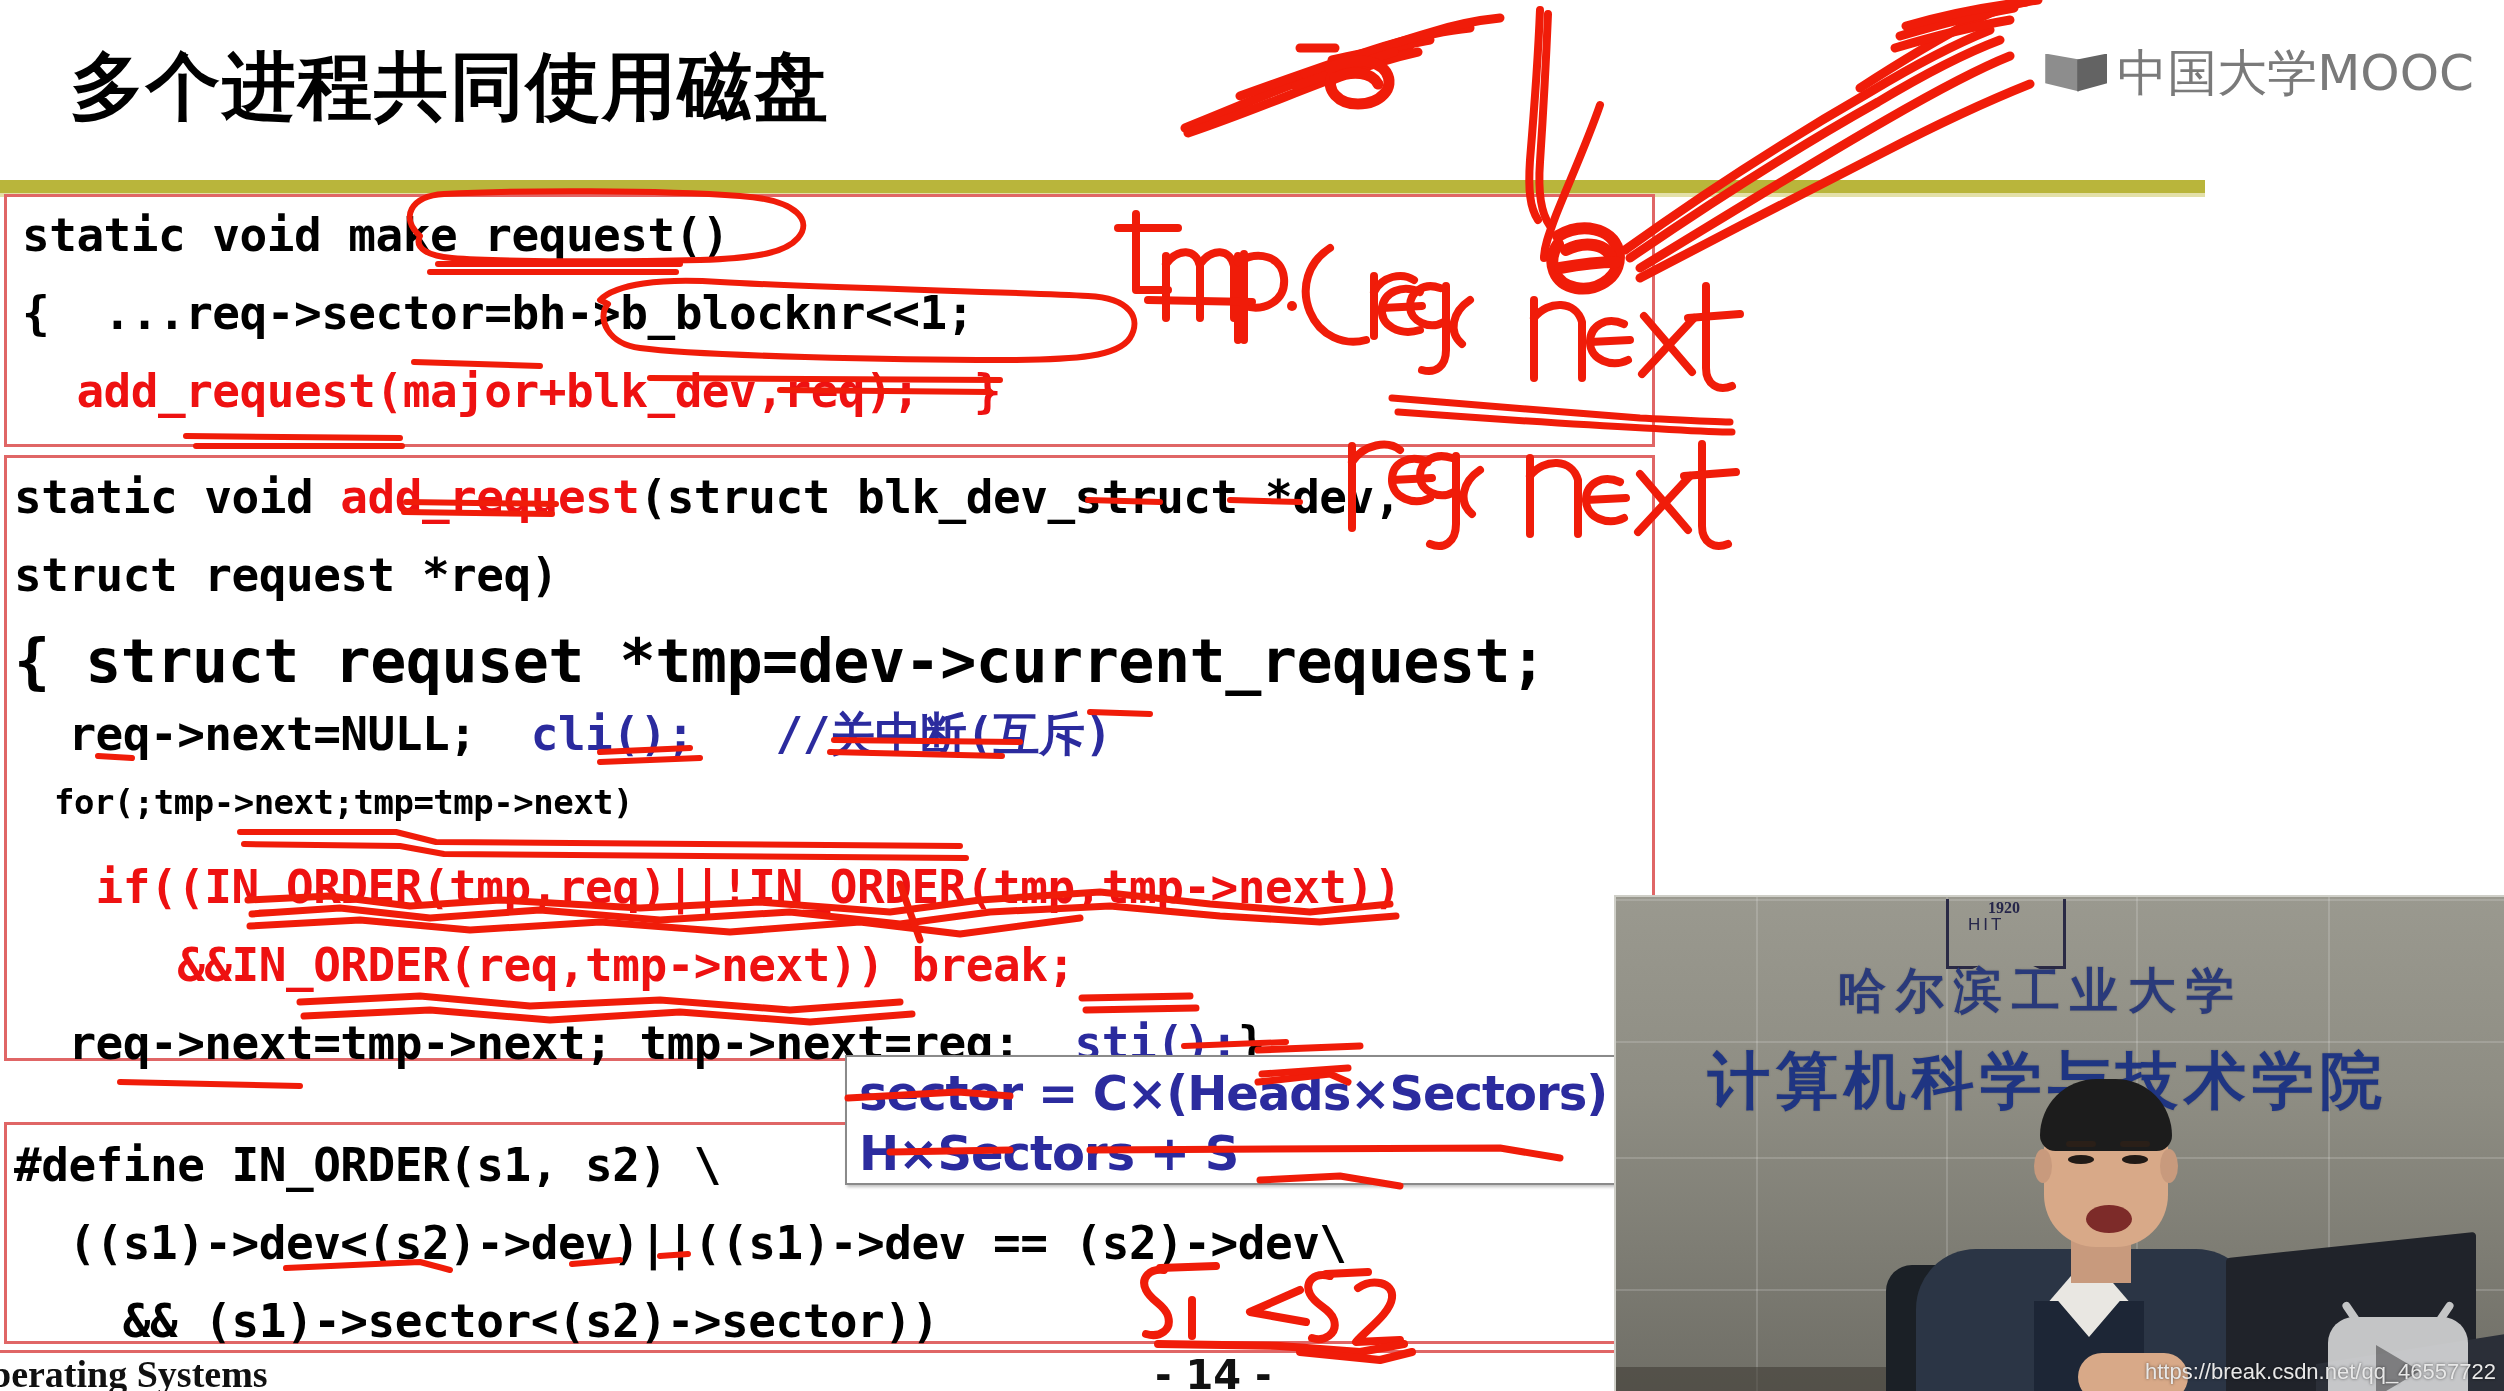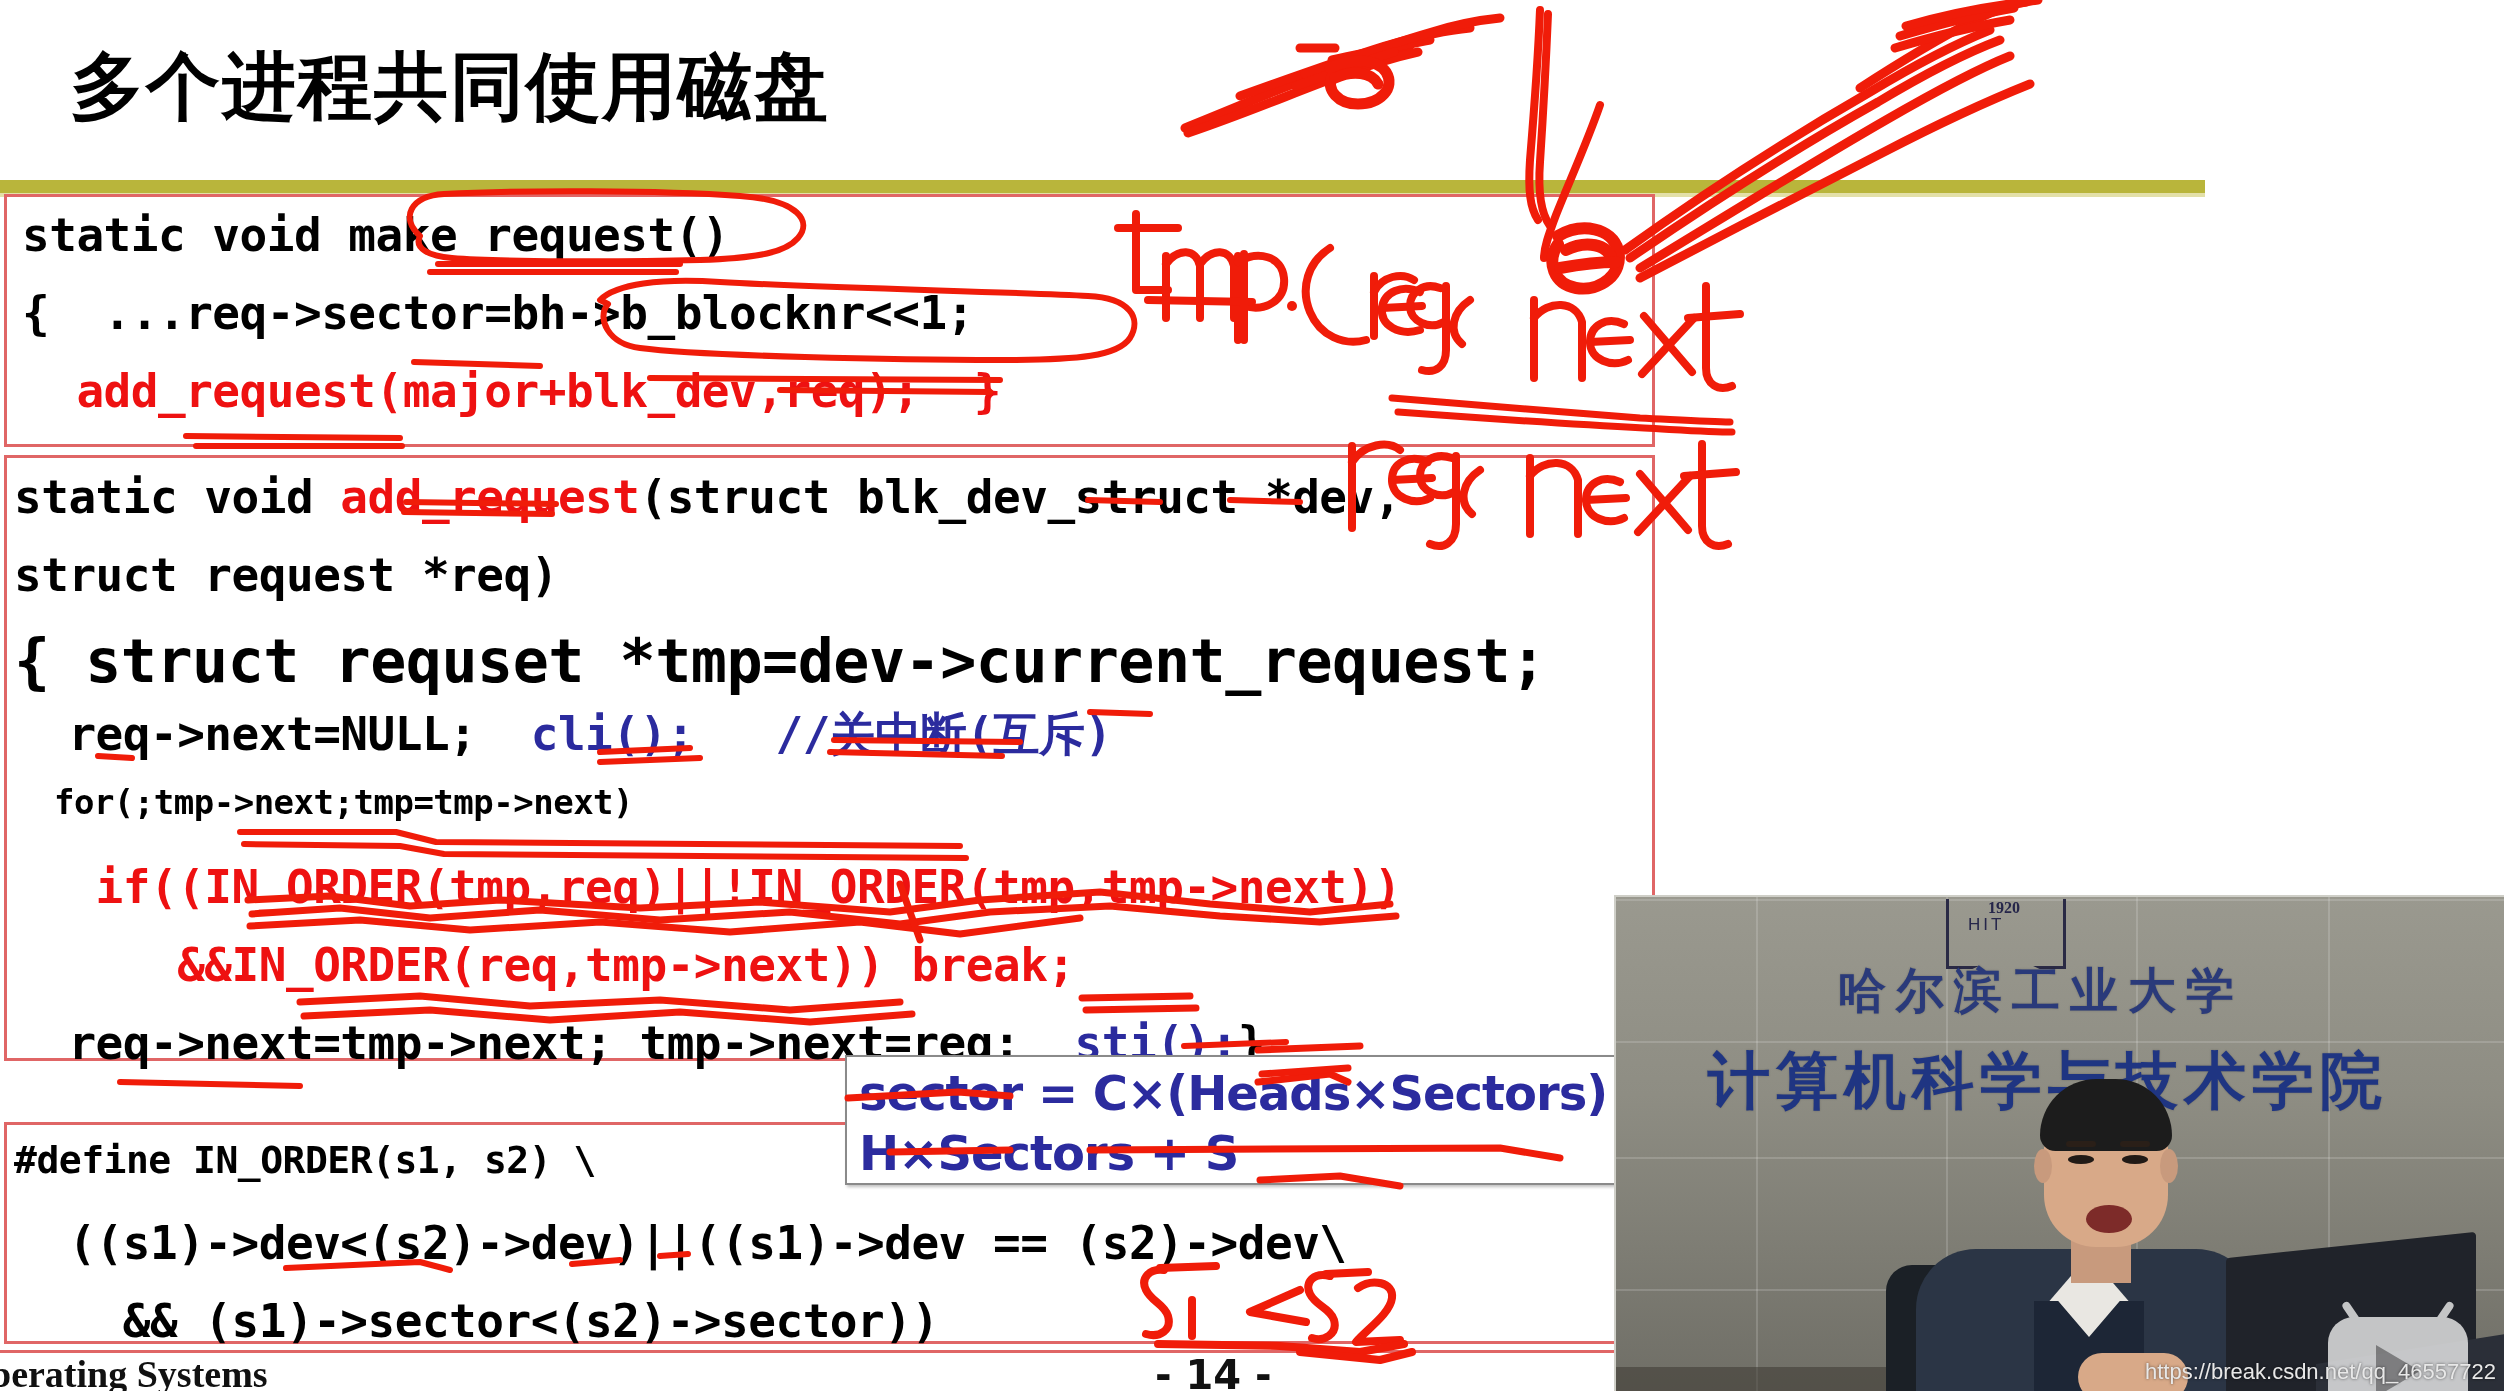--- a/index.html
+++ b/index.html
@@ -227,20 +227,27 @@
   #ink{ position:absolute; left:0; top:0; width:2504px; height:1391px; pointer-events:none; }
   #ink path, #ink line{ fill:none; stroke:#f01c09; stroke-linecap:round; stroke-linejoin:round; }
 </style>
 </head>
 <body>
 
 <div id="slide">
 
   <div class="slide-title">多个进程共同使用磁盘</div>
 
+  <div class="mooc">
+    <div class="mooc-mark">
+      <div class="pg-l"></div>
+        <div class="pg-r"></div>
+    </div>
+    <div class="mooc-text">中国大学MOOC</div>
+  </div>
 
   <div class="gold-rule"></div>
   <div class="gold-rule-shadow"></div>
 
   <div id="box1" class="code-box"></div>
 
   <div id="box2" class="code-box"></div>
 
   <div id="box3" class="code-box"></div>
 
@@ -249,21 +256,21 @@
       <div class="code-line" style="left: 22px; top: 286px; font-size: 46px;"><span>{  ...req-&gt;sector=bh-&gt;b_blocknr&lt;&lt;1;</span></div>
       <div class="code-line" style="left: 22px; top: 364px; font-size: 46px;"><span class="c-red">  add_request(major+blk_dev,req);  }</span></div>
       <div class="code-line" style="left: 14px; top: 470px; font-size: 46px;"><span>static void </span><span class="c-red">add_request</span><span>(struct blk_dev_struct *dev,</span></div>
       <div class="code-line" style="left: 14px; top: 548px; font-size: 46px;"><span>struct request *req)</span></div>
       <div class="code-line" style="left: 14px; top: 626px; font-size: 60px;"><span>{ struct requset *tmp=dev-&gt;current_request;</span></div>
       <div class="code-line" style="left: 14px; top: 704px; font-size: 46px;"><span>  req-&gt;next=NULL;  </span><span class="c-blue">cli();</span><span class="c-blue">   //关中断(互斥)</span></div>
       <div class="code-line" style="left: 14px; top: 782px; font-size: 34px;"><span>  for(;tmp-&gt;next;tmp=tmp-&gt;next)</span></div>
       <div class="code-line" style="left: 14px; top: 860px; font-size: 46px;"><span class="c-red">   if((IN_ORDER(tmp,req)||!IN_ORDER(tmp,tmp-&gt;next))</span></div>
       <div class="code-line" style="left: 14px; top: 938px; font-size: 46px;"><span class="c-red">      &amp;&amp;IN_ORDER(req,tmp-&gt;next)) break;</span></div>
       <div class="code-line" style="left: 14px; top: 1016px; font-size: 46px;"><span>  req-&gt;next=tmp-&gt;next; tmp-&gt;next=req;  </span><span class="c-blue">sti();</span><span>}</span></div>
-      <div class="code-line" style="left: 14px; top: 1138px; font-size: 38px;"><span>#define IN_ORDER(s1, s2) \</span></div>
+      <div class="code-line" style="left: 14px; top: 1138px; font-size: 46px;"><span>#define IN_ORDER(s1, s2) \</span></div>
       <div class="code-line" style="left: 14px; top: 1216px; font-size: 46px;"><span>  ((s1)-&gt;dev&lt;(s2)-&gt;dev)||((s1)-&gt;dev == (s2)-&gt;dev\</span></div>
       <div class="code-line" style="left: 14px; top: 1294px; font-size: 46px;"><span>    &amp;&amp; (s1)-&gt;sector&lt;(s2)-&gt;sector))</span></div>
     </div>
 
   <div id="formula-box">
     <div class="formula-line" id="formula-l1">sector = C×(Heads×Sectors) +</div>
     <div class="formula-line" id="formula-l2">H×Sectors + S</div>
   </div>
 
   <div class="footer-rule"></div>

